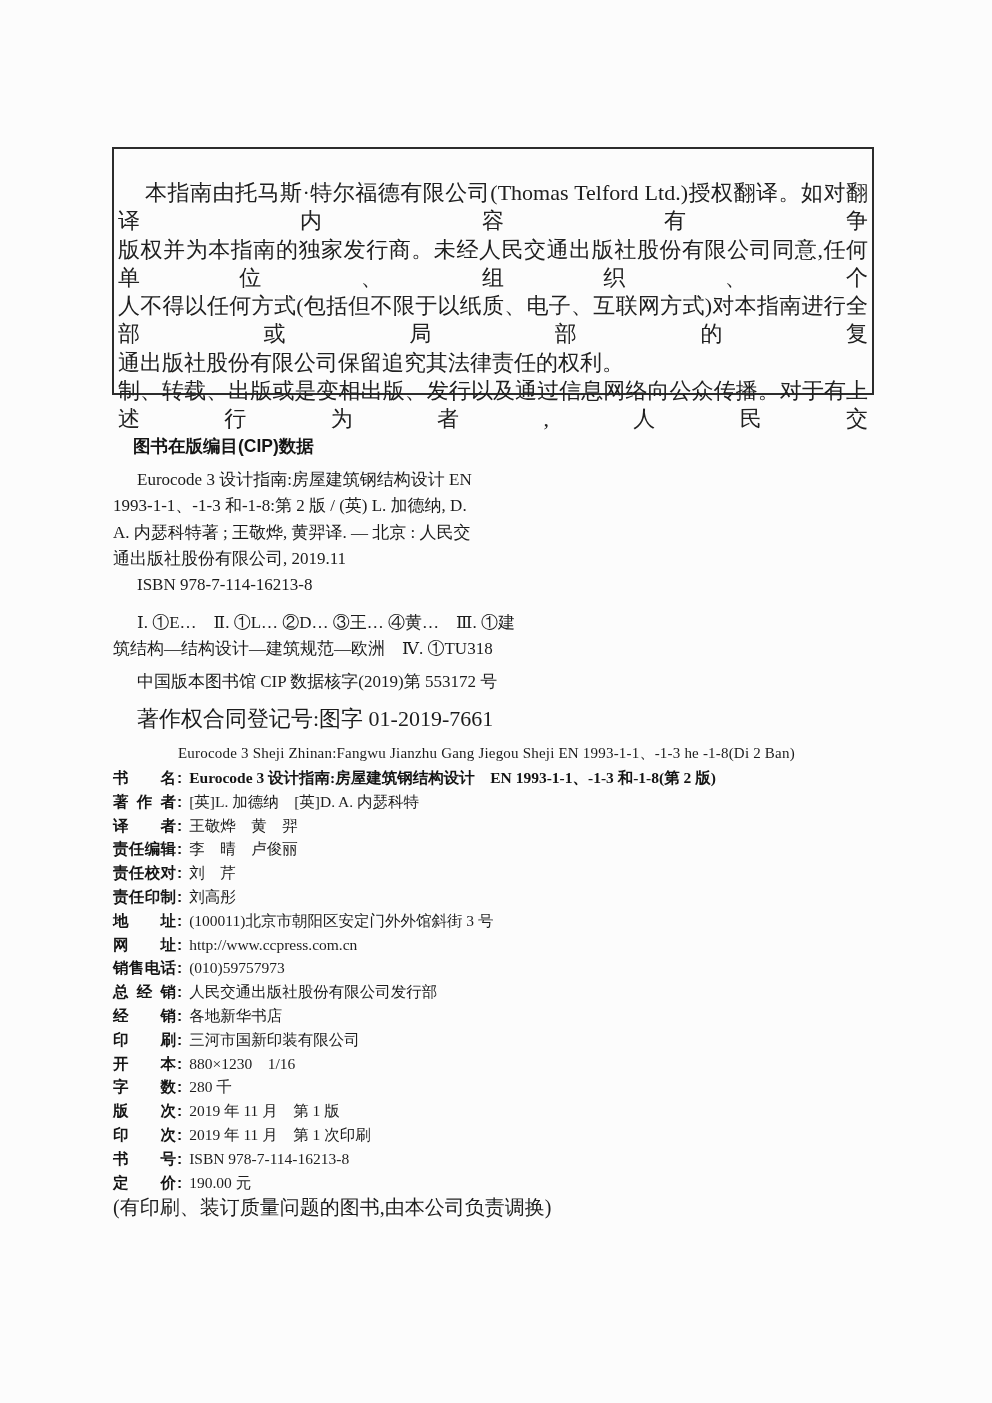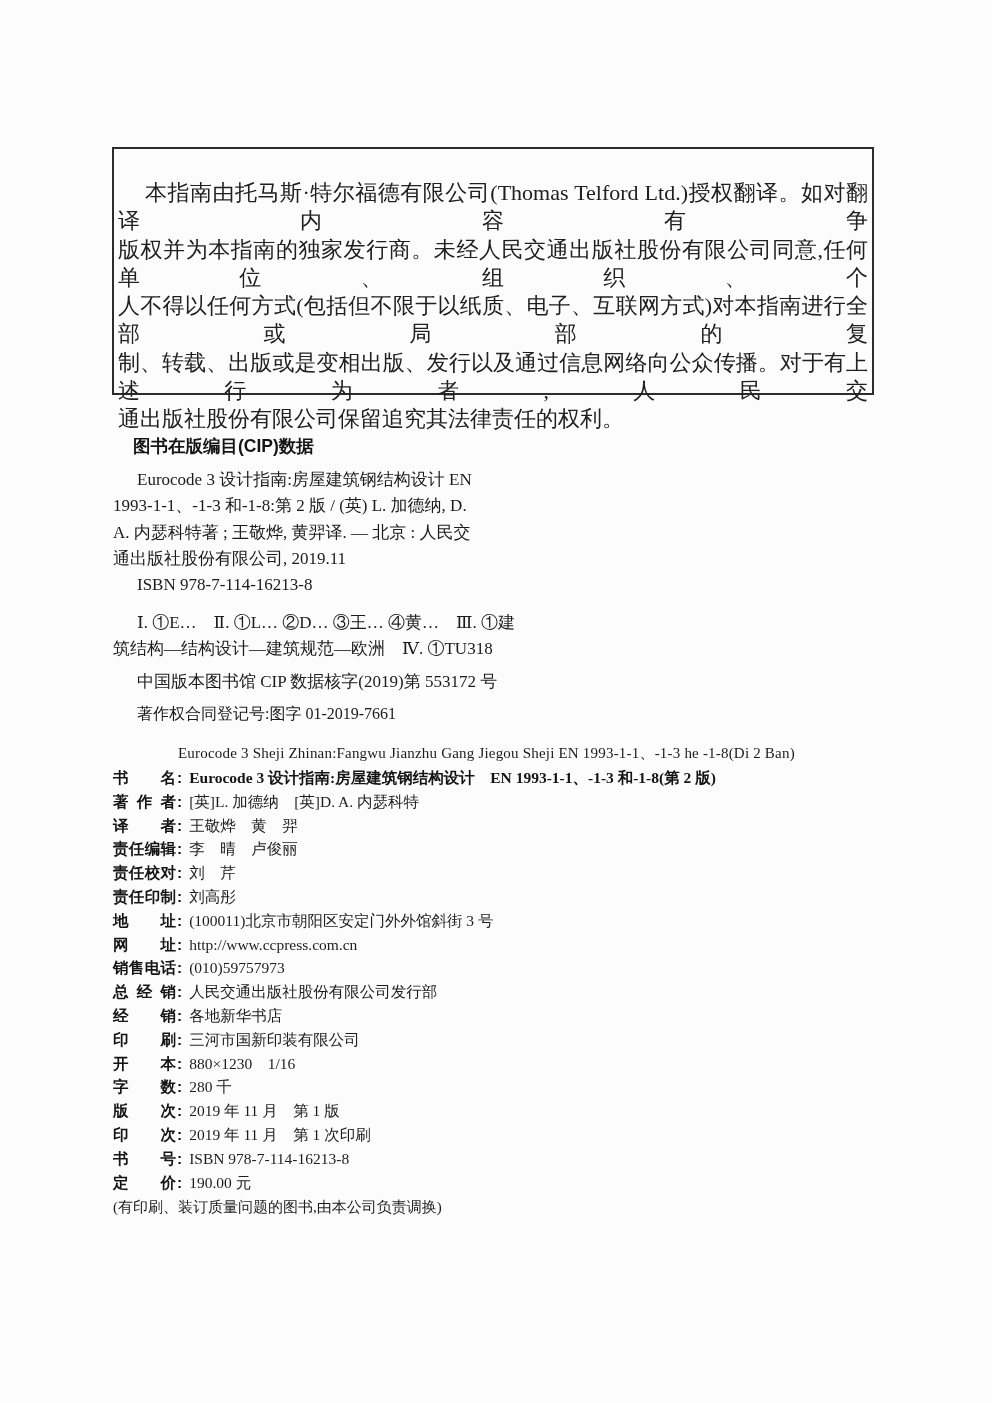--- a/index.html
+++ b/index.html
@@ -43,53 +43,53 @@
   .cip-record {
     position:absolute; left:113px; top:467px;
     width:540px; font-size:17px; line-height:26.3px;
   }
   .cip-class {
     position:absolute; left:113px; top:610px;
     width:540px; font-size:17px; line-height:26.3px;
   }
   .indent24 { padding-left:24px; }
   .cip-number  { position:absolute; left:137px; top:670px; font-size:17px; }
-  .reg-number  { position:absolute; left:137px; top:704px; font-size:16px; }
+  .reg-number  { position:absolute; left:137px; top:704px; font-size:22px; }
 
   
   .pinyin-title { position:absolute; left:178px; top:744px; font-size:15px; letter-spacing:0.2px; }
   .colophon { position:absolute; left:113px; top:766px; width:766px; }
   .row { height:23.8px; line-height:23.8px; font-size:15.5px; white-space:nowrap; }
   .row .label {
     display:inline-block; width:63px;
     vertical-align:top;
     text-align:justify; text-align-last:justify;
     font-family:"Liberation Sans","DejaVu Sans",sans-serif;
     font-weight:bold; color:#141414;
   }
   .row .colon {
     font-family:"Liberation Sans","DejaVu Sans",sans-serif;
     font-weight:bold; margin:0 7px 0 1px; color:#141414;
   }
   .row .value { font-family:"Liberation Serif","DejaVu Serif",serif; color:#1d1d1d; }
   .row .value.bold { font-weight:bold; color:#141414; }
-  .quality-note { margin-top:1.5px; font-size:15px; line-height:23px; color:#1d1d1d; }
+  .quality-note { margin-top:1.5px; font-size:20px; line-height:23px; color:#1d1d1d; }
 </style>
 </head>
 <body>
 
 <div class="page">
 
   <div class="copyright-box">
     <div class="box-body serif">
       <div class="box-line first">本指南由托马斯·特尔福德有限公司(Thomas Telford Ltd.)授权翻译。如对翻译内容有争</div>
       <div class="box-line">版权并为本指南的独家发行商。未经人民交通出版社股份有限公司同意,任何单位、组织、个</div>
       <div class="box-line">人不得以任何方式(包括但不限于以纸质、电子、互联网方式)对本指南进行全部或局部的复</div>
+      <div class="box-line last">通出版社股份有限公司保留追究其法律责任的权利。</div>
       <div class="box-line">制、转载、出版或是变相出版、发行以及通过信息网络向公众传播。对于有上述行为者,人民交</div>
-      <div class="box-line last">通出版社股份有限公司保留追究其法律责任的权利。</div>
     </div>
   </div>
 
   <div class="cip-heading sans">图书在版编目(CIP)数据</div>
 
   <div class="cip-record serif">
     <div class="indent24">Eurocode 3 设计指南:房屋建筑钢结构设计 EN</div>
     <div>1993-1-1、-1-3 和-1-8:第 2 版 / (英) L. 加德纳, D.</div>
     <div>A. 内瑟科特著 ; 王敬烨, 黄羿译. — 北京 : 人民交</div>
     <div>通出版社股份有限公司, 2019.11</div>

